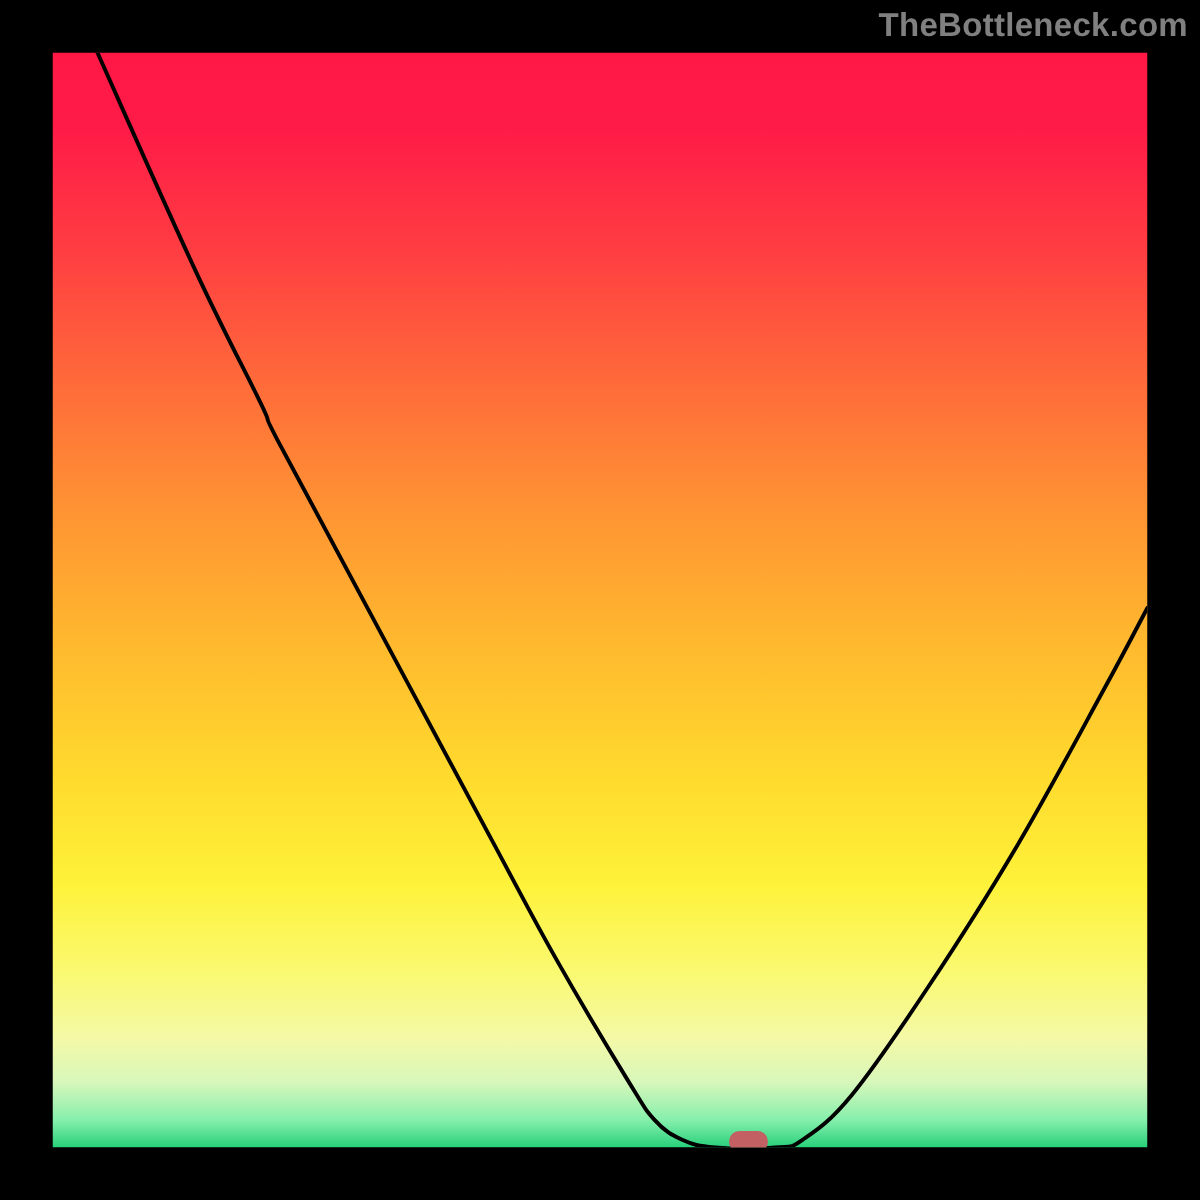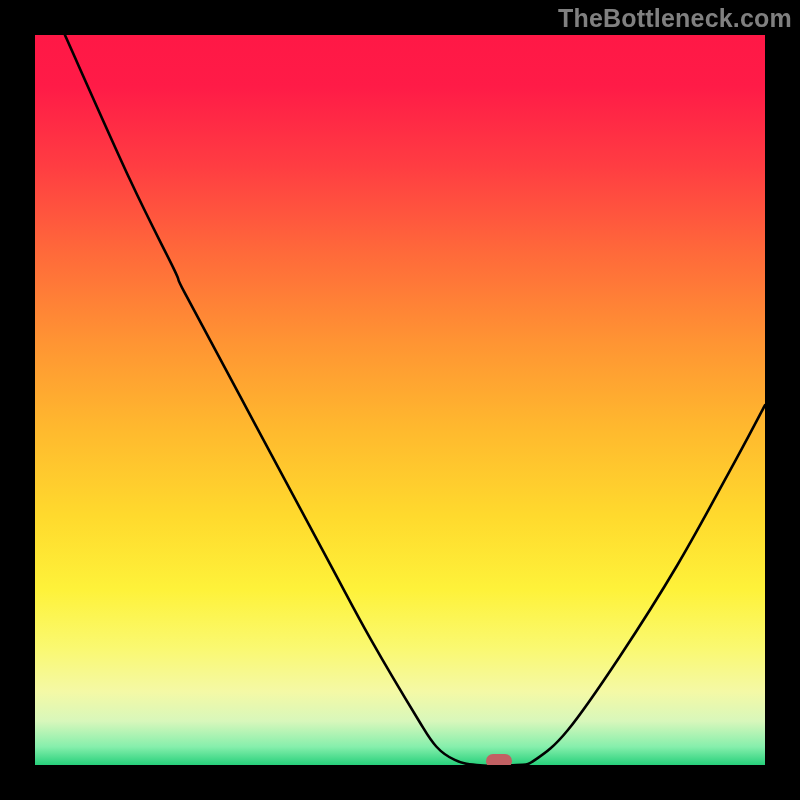--- a/index.html
+++ b/index.html
@@ -15,21 +15,21 @@
     position: relative;
     width: 800px;
     height: 800px;
     background: #000;
   }
   .attribution {
     position: absolute;
     top: 4px;
     right: 8px;
     color: #808080;
-    font-size: 25px;
+    font-size: 22px;
     font-weight: 600;
     letter-spacing: 0.2px;
     z-index: 5;
   }
   .plot-area {
     position: absolute;
     left: 35px;
     top: 35px;
     width: 730px;
     height: 730px;

